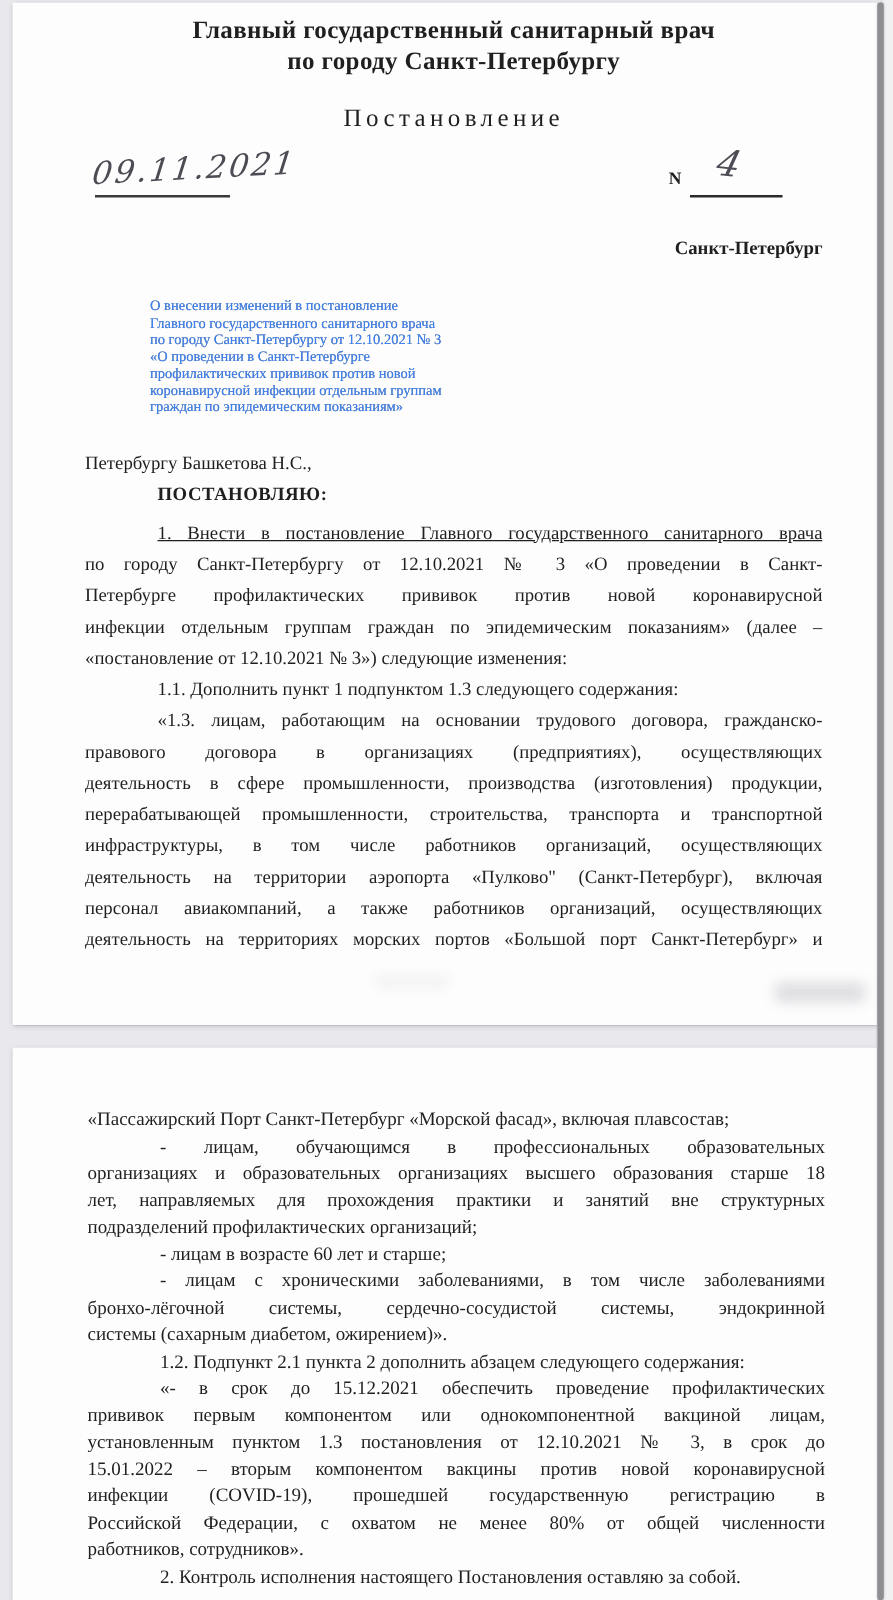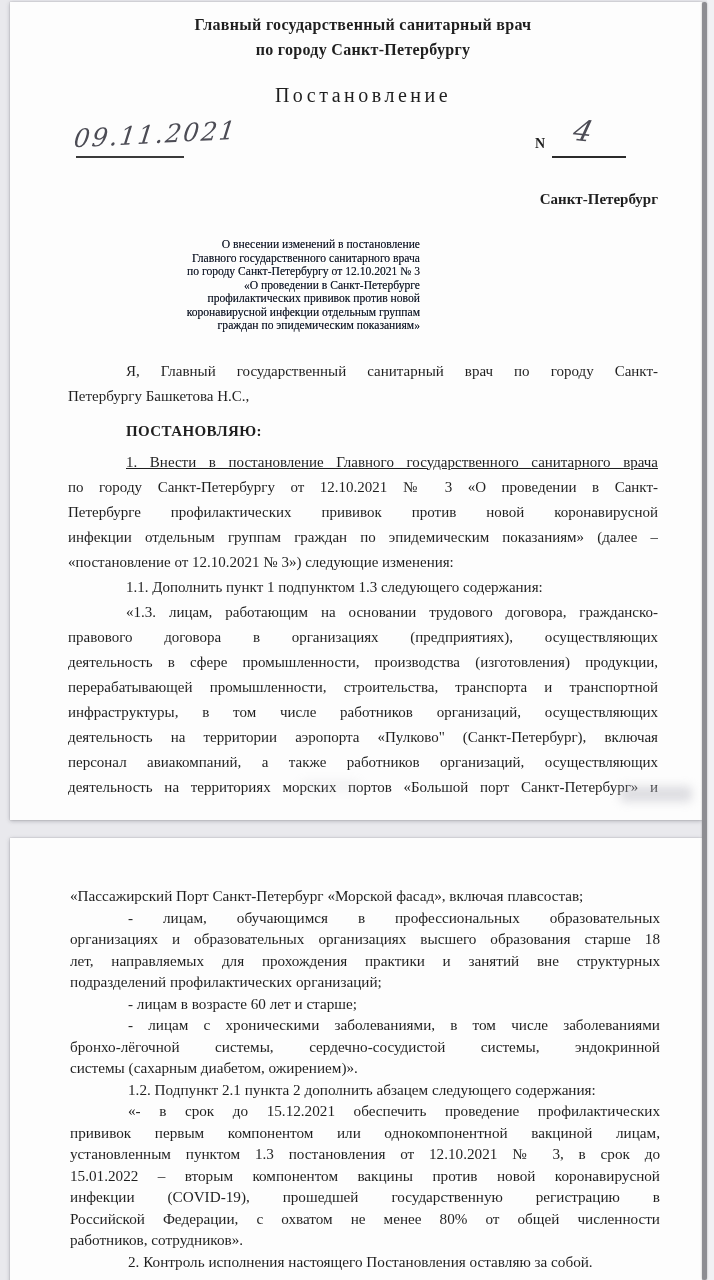--- a/index.html
+++ b/index.html
@@ -16,49 +16,49 @@
   }
   #page1{top:2px;height:818px;padding:10px 44px 0 58px;}
   #page2{top:838px;height:534px;padding:47px 42px 0 60px;}
 
   
   .scroll-edge{position:absolute;left:702px;top:2px;width:5px;height:1278px;
     background:#8d8d92;border-radius:3px;box-shadow:0 0 2px rgba(0,0,0,.3);}
   .right-strip{position:absolute;left:707px;top:0;width:7px;height:1280px;background:#f1f1f4;}
 
   
-  .hdr{text-align:center;font-weight:bold;font-size:16px;line-height:25px;letter-spacing:.3px;}
+  .hdr{text-align:center;font-weight:bold;font-size:20px;line-height:25px;letter-spacing:.3px;}
   .doc-title{text-align:center;font-weight:normal;font-size:20px;line-height:26px;
     letter-spacing:3.5px;margin-top:20px;}
 
   
   .date-row{position:relative;margin-top:16px;height:44px;}
   .hw{font-style:italic;color:#4c4c55;font-family:"DejaVu Serif",serif;}
   .hw-date{position:absolute;left:6px;top:-4px;font-size:25px;letter-spacing:2px;
     transform:rotate(-3deg) skewX(-10deg);}
   .date-line{position:absolute;left:8px;top:32px;width:108px;border-bottom:2px solid #3a3a3a;}
   .num-label{position:absolute;left:467px;top:12px;font-weight:bold;font-size:14px;}
   .num-line{position:absolute;left:484px;top:32px;width:74px;border-bottom:2px solid #2b2b2b;}
   .hw-num{position:absolute;left:506px;top:-10px;font-size:29px;transform:rotate(6deg) skewX(-8deg);}
 
   .place{margin-top:22px;text-align:right;font-weight:bold;font-size:15px;line-height:18px;}
 
   
-  .subject{margin:30px 0 0 52px;width:300px;color:#0f172a;text-align:right;}
+  .subject{margin:30px 0 0 52px;width:300px;color:#3b82f6;}
   .subject div{font-size:11.6px;line-height:13.5px;text-shadow:0 0 .5px #777;}
 
   
   .body1{margin-top:26px;}
   .bl{font-size:15px;line-height:25px;height:25px;text-align:justify;overflow:hidden;}
   #page2 .bl{font-size:15.2px;line-height:21.5px;height:21.5px;}
   .jl{text-align-last:justify;}
   .ll{text-align-last:left;}
   .ind{text-indent:58px;}
   .bold{font-weight:bold;letter-spacing:.4px;}
-  .sp-a{margin-top:10px;}  
+  .sp-a{}  
   .sp-b{margin-top:6px;text-decoration:underline;}   
 
   
   .smudge{position:absolute;background:#b9b9c2;filter:blur(5px);border-radius:4px;}
   .smudge.s1{left:620px;top:786px;width:72px;height:16px;opacity:.45;}
   .smudge.s2{left:300px;top:781px;width:60px;height:9px;opacity:.18;}
 </style>
 </head>
 <body>
 
@@ -82,21 +82,20 @@
     <div>О внесении изменений в постановление</div>
     <div>Главного государственного санитарного врача</div>
     <div>по городу Санкт-Петербургу от 12.10.2021 № 3</div>
     <div>«О проведении в Санкт-Петербурге</div>
     <div>профилактических прививок против новой</div>
     <div>коронавирусной инфекции отдельным группам</div>
     <div>граждан по эпидемическим показаниям»</div>
   </div>
 
   <div class="body1">
-    <div class="bl jl ind">Я, Главный государственный санитарный врач по городу Санкт-</div>
     <div class="bl ll">Петербургу Башкетова Н.С.,</div>
 
     <div class="bl ll ind bold sp-a">ПОСТАНОВЛЯЮ:</div>
 
     <div class="bl jl ind sp-b">1. Внести в постановление Главного государственного санитарного врача</div>
     <div class="bl jl">по городу Санкт-Петербургу от 12.10.2021 № 3 «О проведении в Санкт-</div>
     <div class="bl jl">Петербурге профилактических прививок против новой коронавирусной</div>
     <div class="bl jl">инфекции отдельным группам граждан по эпидемическим показаниям» (далее –</div>
     <div class="bl ll">«постановление от 12.10.2021 № 3») следующие изменения:</div>
 

